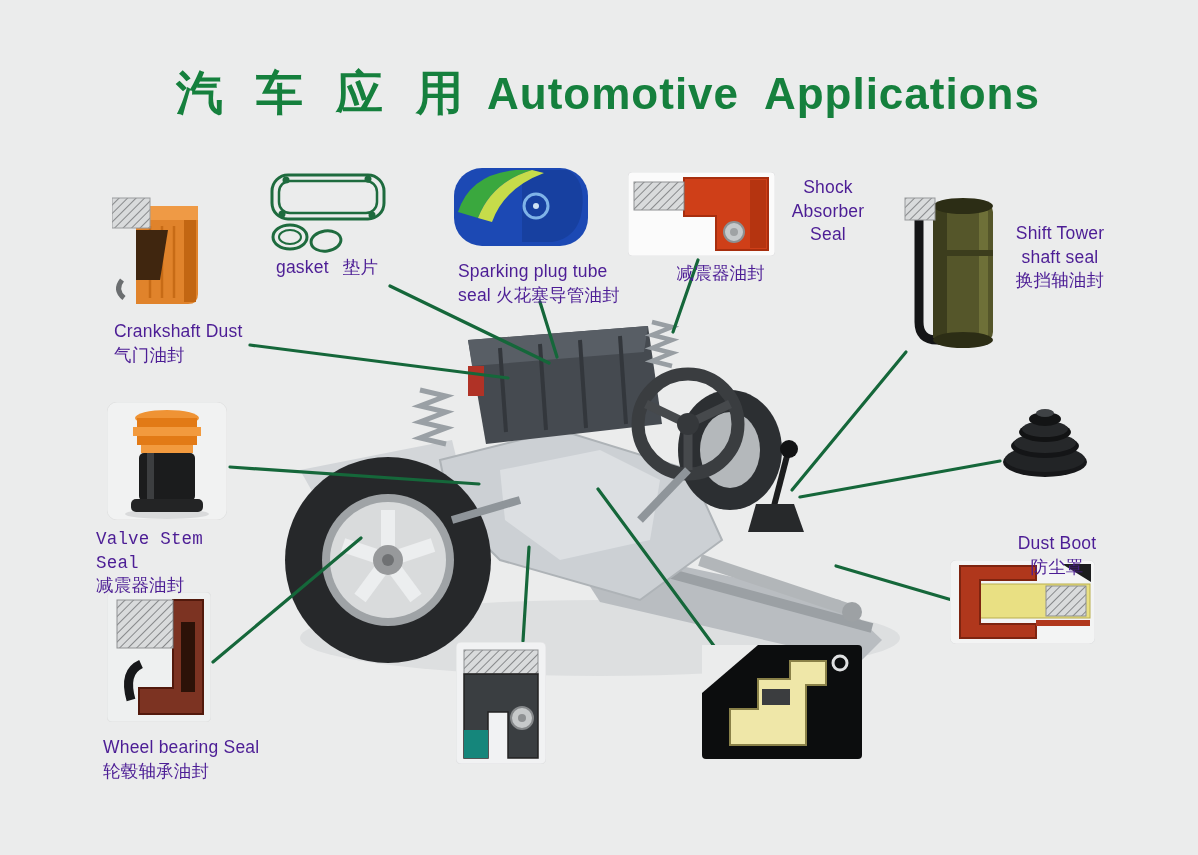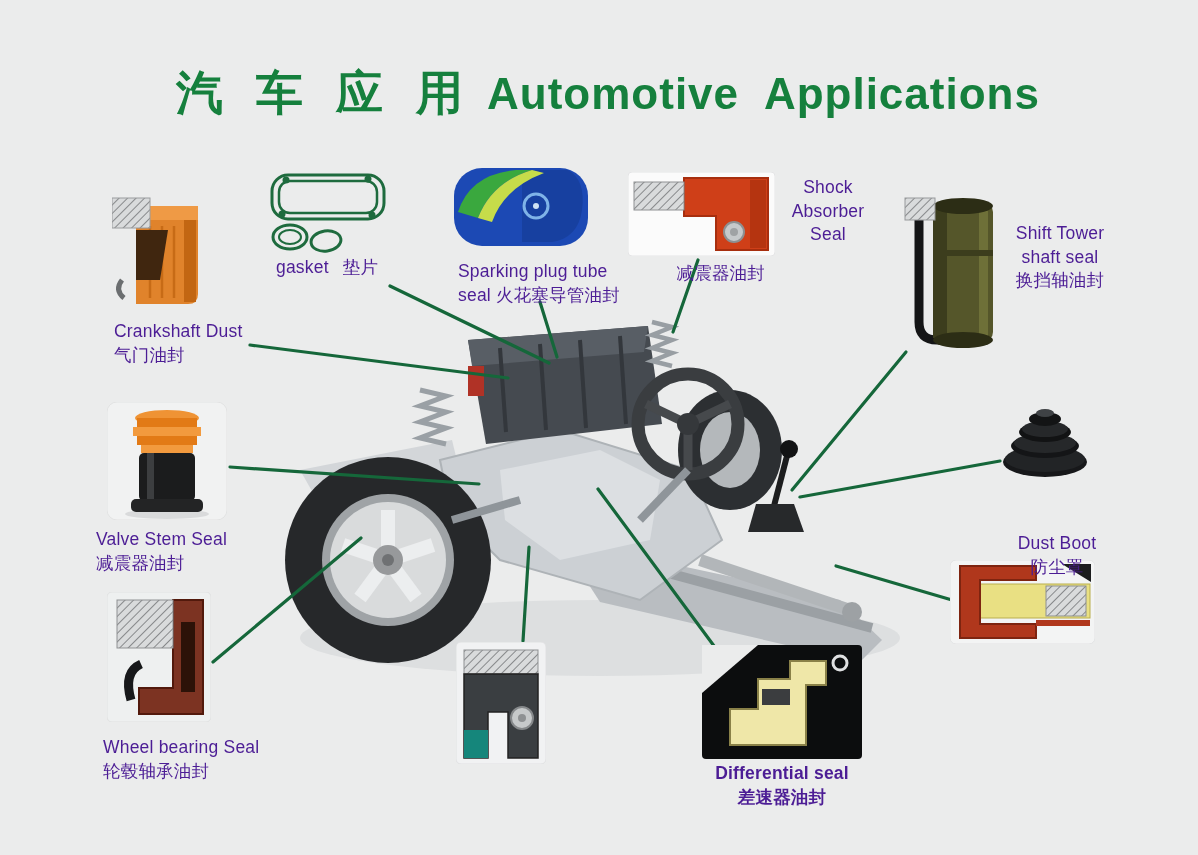--- a/index.html
+++ b/index.html
@@ -235,24 +235,20 @@
 
   <div class="thumb" style="left:702px;top:645px;width:160px;height:114px;">
     <svg width="160" height="114" viewBox="0 0 160 114">
       <rect x="0" y="0" width="160" height="114" rx="4" fill="#0c0d0e"></rect>
       <polygon points="0,0 56,0 0,48" fill="#ebecec"></polygon>
       <path d="M28,100 L28,64 L56,64 L56,34 L88,34 L88,16 L124,16 L124,40 L104,40 L104,100 Z" fill="#efe7a8" stroke="#8a8148" stroke-width="2"></path>
       <circle cx="138" cy="18" r="7" fill="none" stroke="#dfe0e1" stroke-width="3"></circle>
       <rect x="60" y="44" width="28" height="16" fill="#3b3d3f"></rect>
     </svg>
   </div>
-  <div class="label center bold" style="left:698px;top:762px;width:168px;">
-    <span class="en">Differential seal</span>
-    <span class="zh">差速器油封</span>
-  </div>
 
   <div class="thumb" style="left:456px;top:642px;width:90px;height:122px;">
     <svg width="90" height="122" viewBox="0 0 90 122">
       <defs>
           <pattern id="hE" width="6" height="6" patternUnits="userSpaceOnUse" patternTransform="rotate(45)">
             <rect width="6" height="6" fill="#d9dbdc"></rect>
             <line x1="0" y1="0" x2="0" y2="6" stroke="#87898b" stroke-width="2"></line>
           </pattern>
         </defs>
       <rect x="0" y="0" width="90" height="122" rx="5" fill="#f1f2f3" stroke="#e0e1e2"></rect>
@@ -291,18 +287,18 @@
       <ellipse cx="60" cy="16" rx="32" ry="8" fill="#ef9334"></ellipse>
       <rect x="30" y="16" width="60" height="9" fill="#e27a16"></rect>
       <rect x="26" y="25" width="68" height="9" fill="#f29a3e"></rect>
       <rect x="30" y="34" width="60" height="9" fill="#e27a16"></rect>
       <rect x="34" y="43" width="52" height="8" fill="#f29a3e"></rect>
       <rect x="32" y="51" width="56" height="48" rx="5" fill="#1b1c1d"></rect>
       <rect x="40" y="51" width="7" height="48" fill="#3c3e40"></rect>
       <rect x="24" y="97" width="72" height="13" rx="5" fill="#232425"></rect>
     </svg>
   </div>
-  <div class="label" style="left:96px;top:528px;width:160px;">
+  <div class="label" style="left:96px;top:528px;width:160px;font-family:Liberation Mono, monospace;">
     <span class="en">Valve Stem Seal</span>
     <span class="zh">减震器油封</span>
   </div>
 
 </div>
 
 </body></html>

